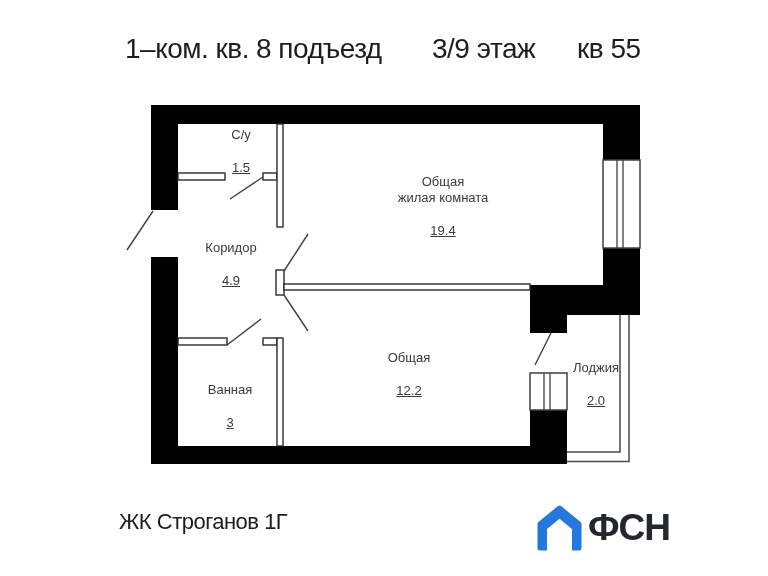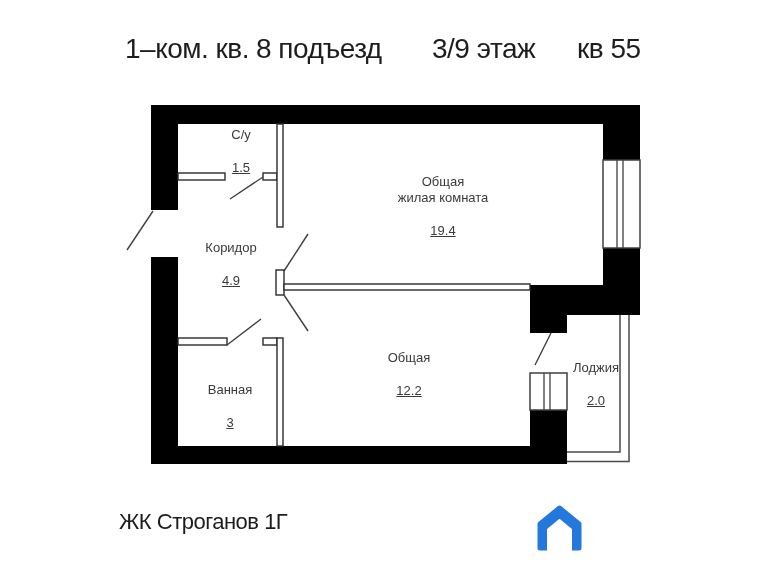--- a/index.html
+++ b/index.html
@@ -124,13 +124,14 @@
   <span class="area">2.0</span>
 </div>
 
 <div class="footer-name">ЖК Строганов 1Г</div>
 
 <div class="logo">
   <svg width="49" height="48" viewBox="0 0 49 48">
     <path d="M24.5,4 L44,20 V44 H5 V20 Z" fill="#2478db" stroke="#2478db" stroke-width="5" stroke-linejoin="round"></path>
     <path d="M24.5,16 L36,25.5 V46 H13 V25.5 Z" fill="#ffffff" stroke="#ffffff" stroke-width="2" stroke-linejoin="round"></path>
   </svg>
+  <span class="logo-text">ФСН</span>
 </div>
 
 </body></html>

